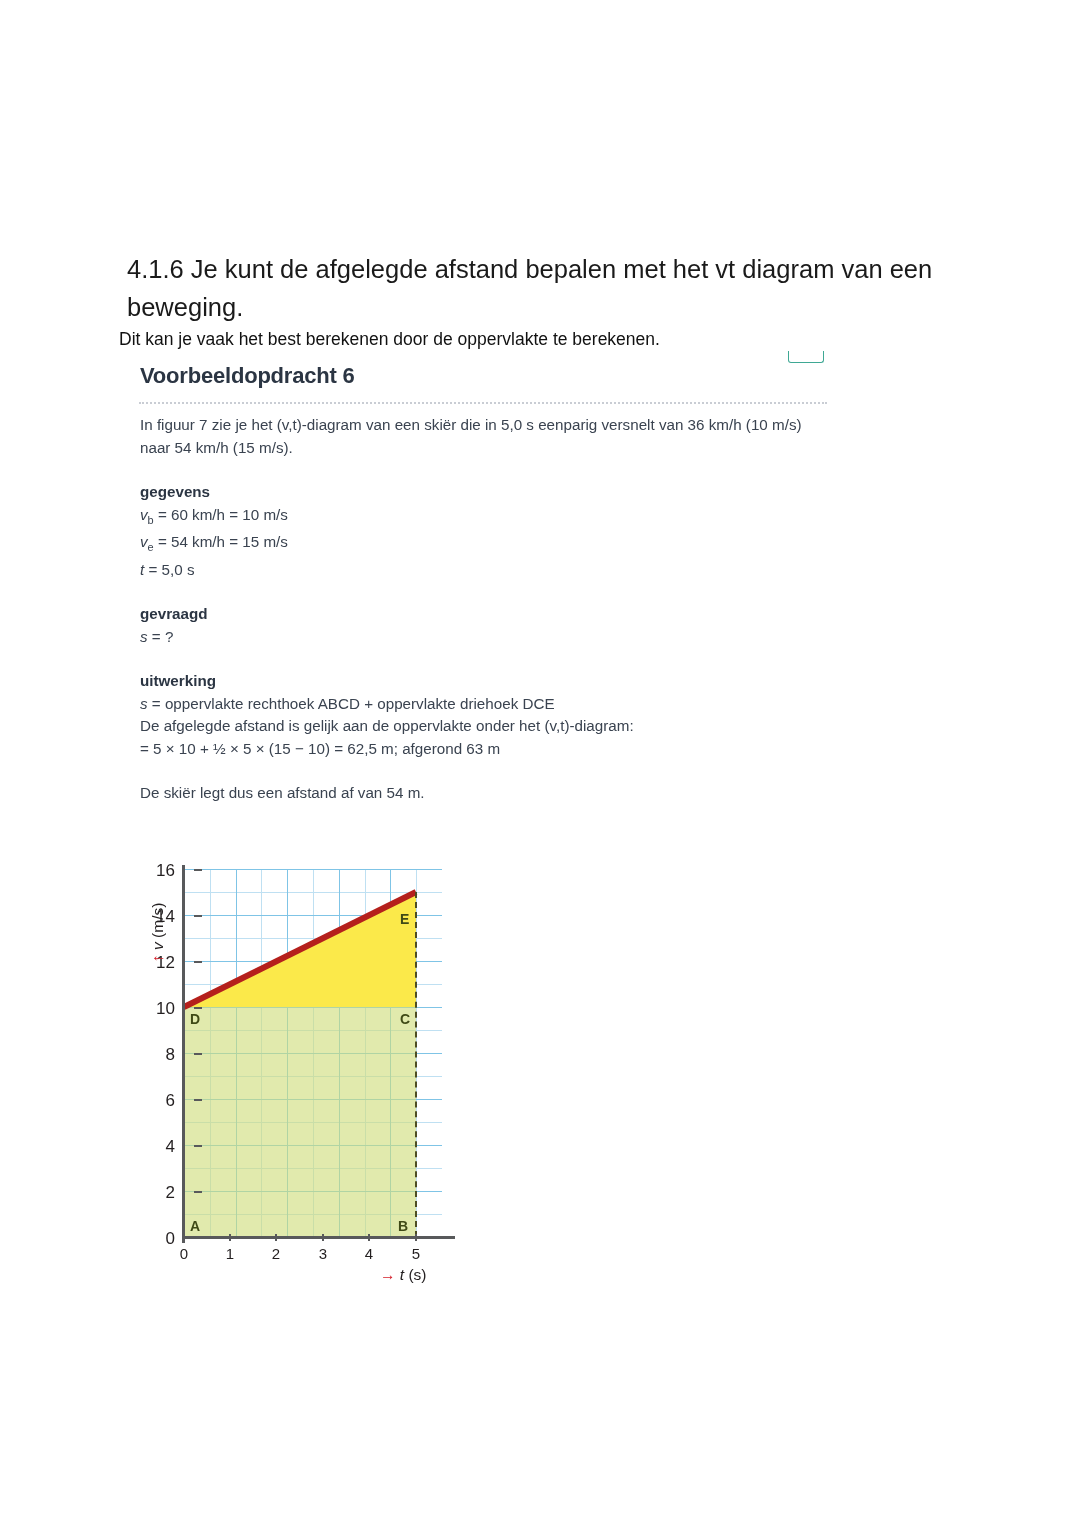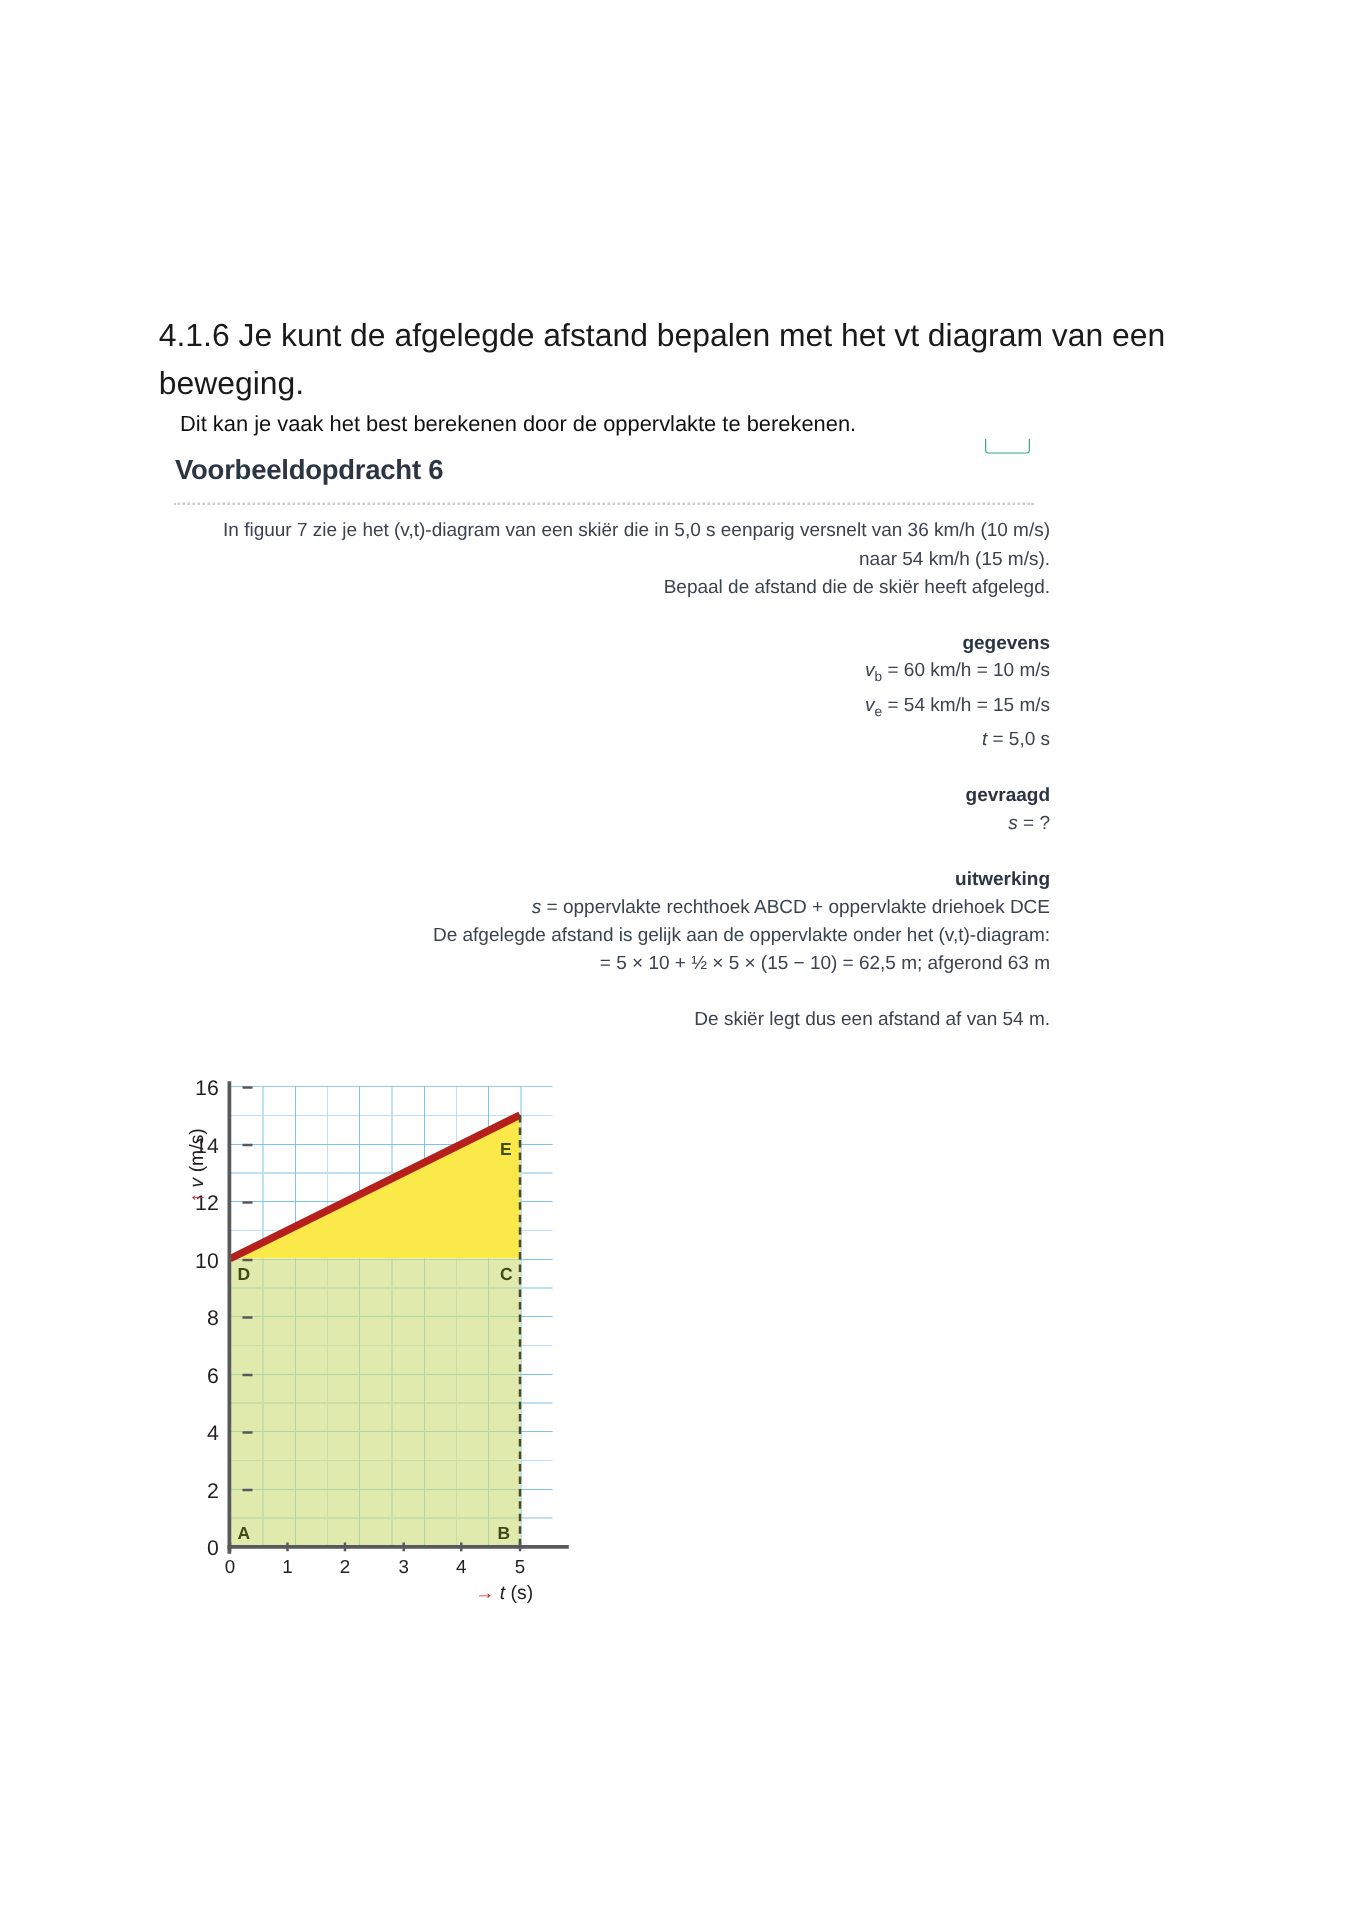--- a/index.html
+++ b/index.html
@@ -27,21 +27,21 @@
     left: 127px;
     top: 250px;
     width: 820px;
     font-size: 25.5px;
     line-height: 38px;
     color: #1a1a1a;
     font-weight: 400;
   }
   .doc-subline {
     position: absolute;
-    left: 144px;
+    left: 119px;
     top: 327px;
     width: 820px;
     font-size: 17.5px;
     line-height: 25px;
     color: #111111;
     font-weight: 400;
   }
 
   
   .teal-bracket {
@@ -81,21 +81,20 @@
     border-top: 2px dotted #c9cdd4;
   }
   .card-body {
     position: absolute;
     left: 13px;
     top: 56px;
     width: 700px;
     font-size: 15.2px;
     line-height: 22.5px;
     color: #3a4350;
-    text-align: right;
   }
   .card-body p { margin: 0; }
   .sec-head {
     font-weight: bold;
     color: #2b3543;
   }
   .gap-md { height: 22px; }
   .ital { font-style: italic; }
   sub { font-size: 0.72em; }
 
@@ -253,21 +252,20 @@
 
   <div class="teal-bracket"></div>
 
   <div class="card">
     <div class="card-title">Voorbeeldopdracht 6</div>
     <div class="card-sep"></div>
 
     <div class="card-body">
       <p>In figuur 7 zie je het (v,t)-diagram van een skiër die in 5,0 s eenparig versnelt van 36 km/h (10 m/s)</p>
       <p>naar 54 km/h (15 m/s).</p>
-      <p>Bepaal de afstand die de skiër heeft afgelegd.</p>
 
       <div class="gap-md"></div>
 
       <p class="sec-head">gegevens</p>
       <p><span class="ital">v</span><sub>b</sub> <span>= 60 km/h = 10 m/s</span></p>
       <p><span class="ital">v</span><sub>e</sub> <span>= 54 km/h = 15 m/s</span></p>
       <p><span class="ital">t</span> <span>= 5,0 s</span></p>
 
       <div class="gap-md"></div>
 

